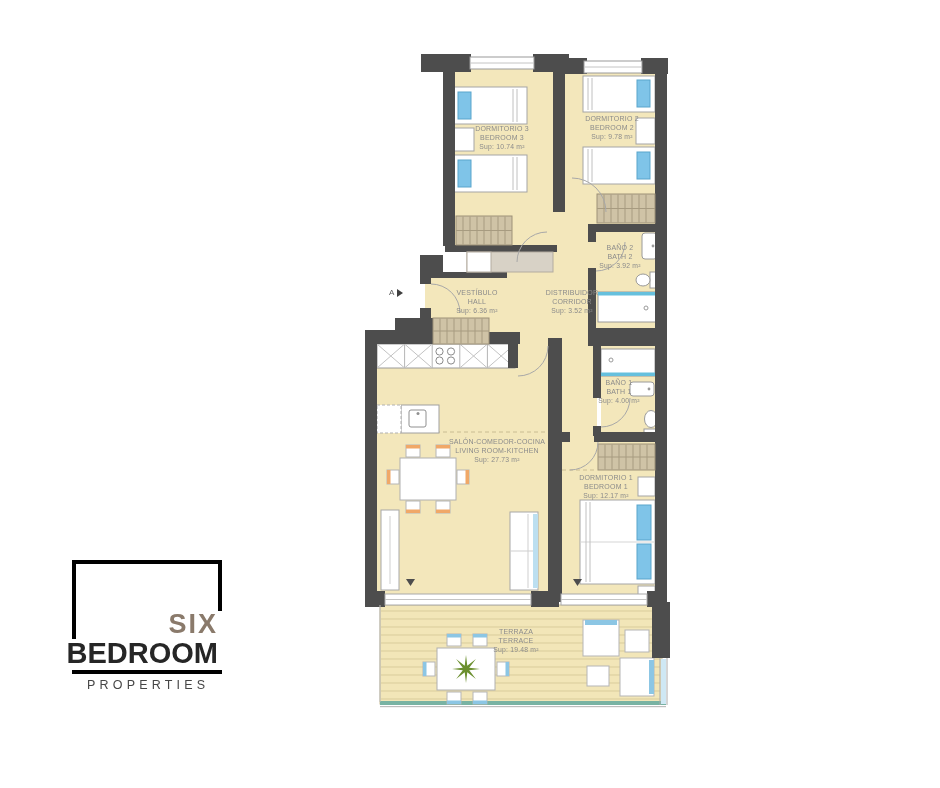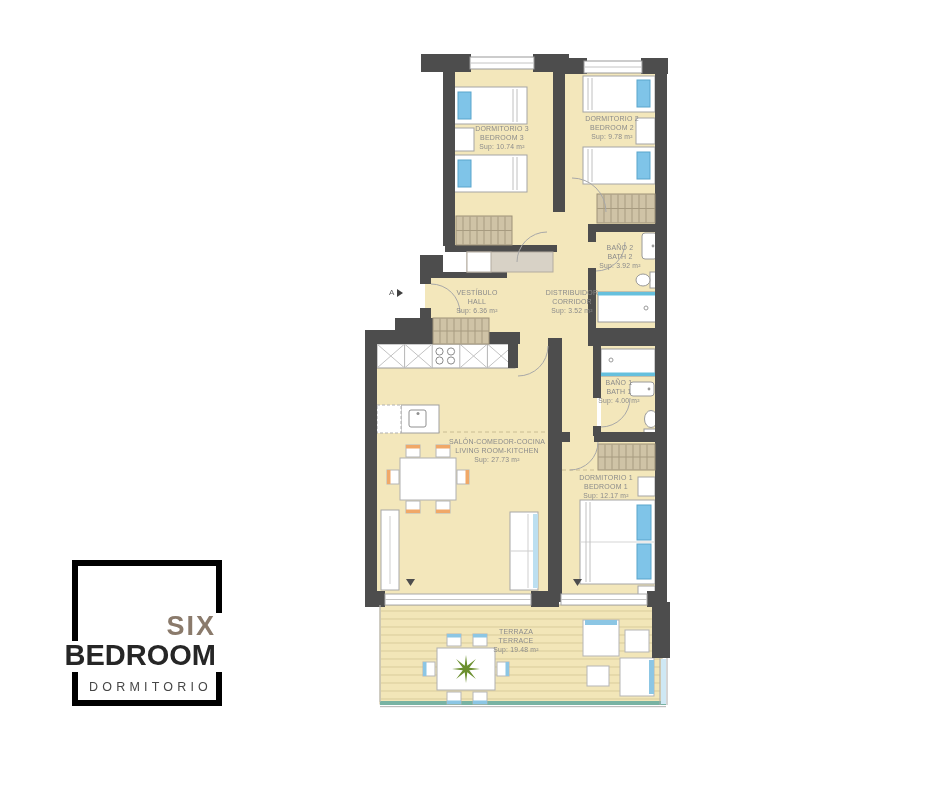--- a/index.html
+++ b/index.html
@@ -5,22 +5,22 @@
   html,body{margin:0;padding:0;background:#ffffff;}
   .canvas{position:relative;width:940px;height:788px;background:#ffffff;overflow:hidden;
           font-family:"Liberation Sans","DejaVu Sans",sans-serif;}
   .plan-svg{position:absolute;left:0;top:0;}
   .rlabel{position:absolute;width:140px;text-align:center;font-size:7px;line-height:9px;
           color:#8b8b8b;letter-spacing:.2px;}
   .rlabel .area{font-size:6.8px;}
   .marker{position:absolute;font-size:8px;color:#5a5a5a;display:flex;align-items:center;gap:3px;}
   .tri{width:0;height:0;border-left:6px solid #3f3f3f;border-top:4px solid transparent;
        border-bottom:4px solid transparent;display:inline-block;}
-  .logo{position:absolute;left:72px;top:560px;width:150px;height:146px;
-        border:6px solid #000000;box-sizing:border-box;}
+  .logo{position:absolute;left:72px;top:560px;width:150px;height:114px;
+        border:4px solid #000000;box-sizing:border-box;}
   .logo-six{position:absolute;top:47px;right:-6px;background:#ffffff;padding:0 6px 1px 10px;
         font-size:27px;font-weight:bold;color:#8a7a6b;letter-spacing:2px;line-height:1;}
   .logo-seconds{position:absolute;top:75px;right:-6px;background:#ffffff;padding:0 6px 2px 10px;
         font-size:29px;font-weight:bold;color:#262626;line-height:1;}
   .logo-props{position:absolute;top:115px;left:11px;font-size:12.5px;color:#464646;
         letter-spacing:4.2px;white-space:nowrap;line-height:1;}
 </style>
 </head>
 <body>
 
@@ -307,16 +307,16 @@
   </div>
 
   <div class="marker" style="left:389px;top:288px">
     <span>A</span>
     <span class="tri"></span>
   </div>
 
   <div class="logo">
     <div class="logo-six">SIX</div>
     <div class="logo-seconds">BEDROOM</div>
-    <div class="logo-props">DORMITORIO</div>
+    <div class="logo-props">PROPERTIES</div>
   </div>
 
 </div>
 
 </body></html>

